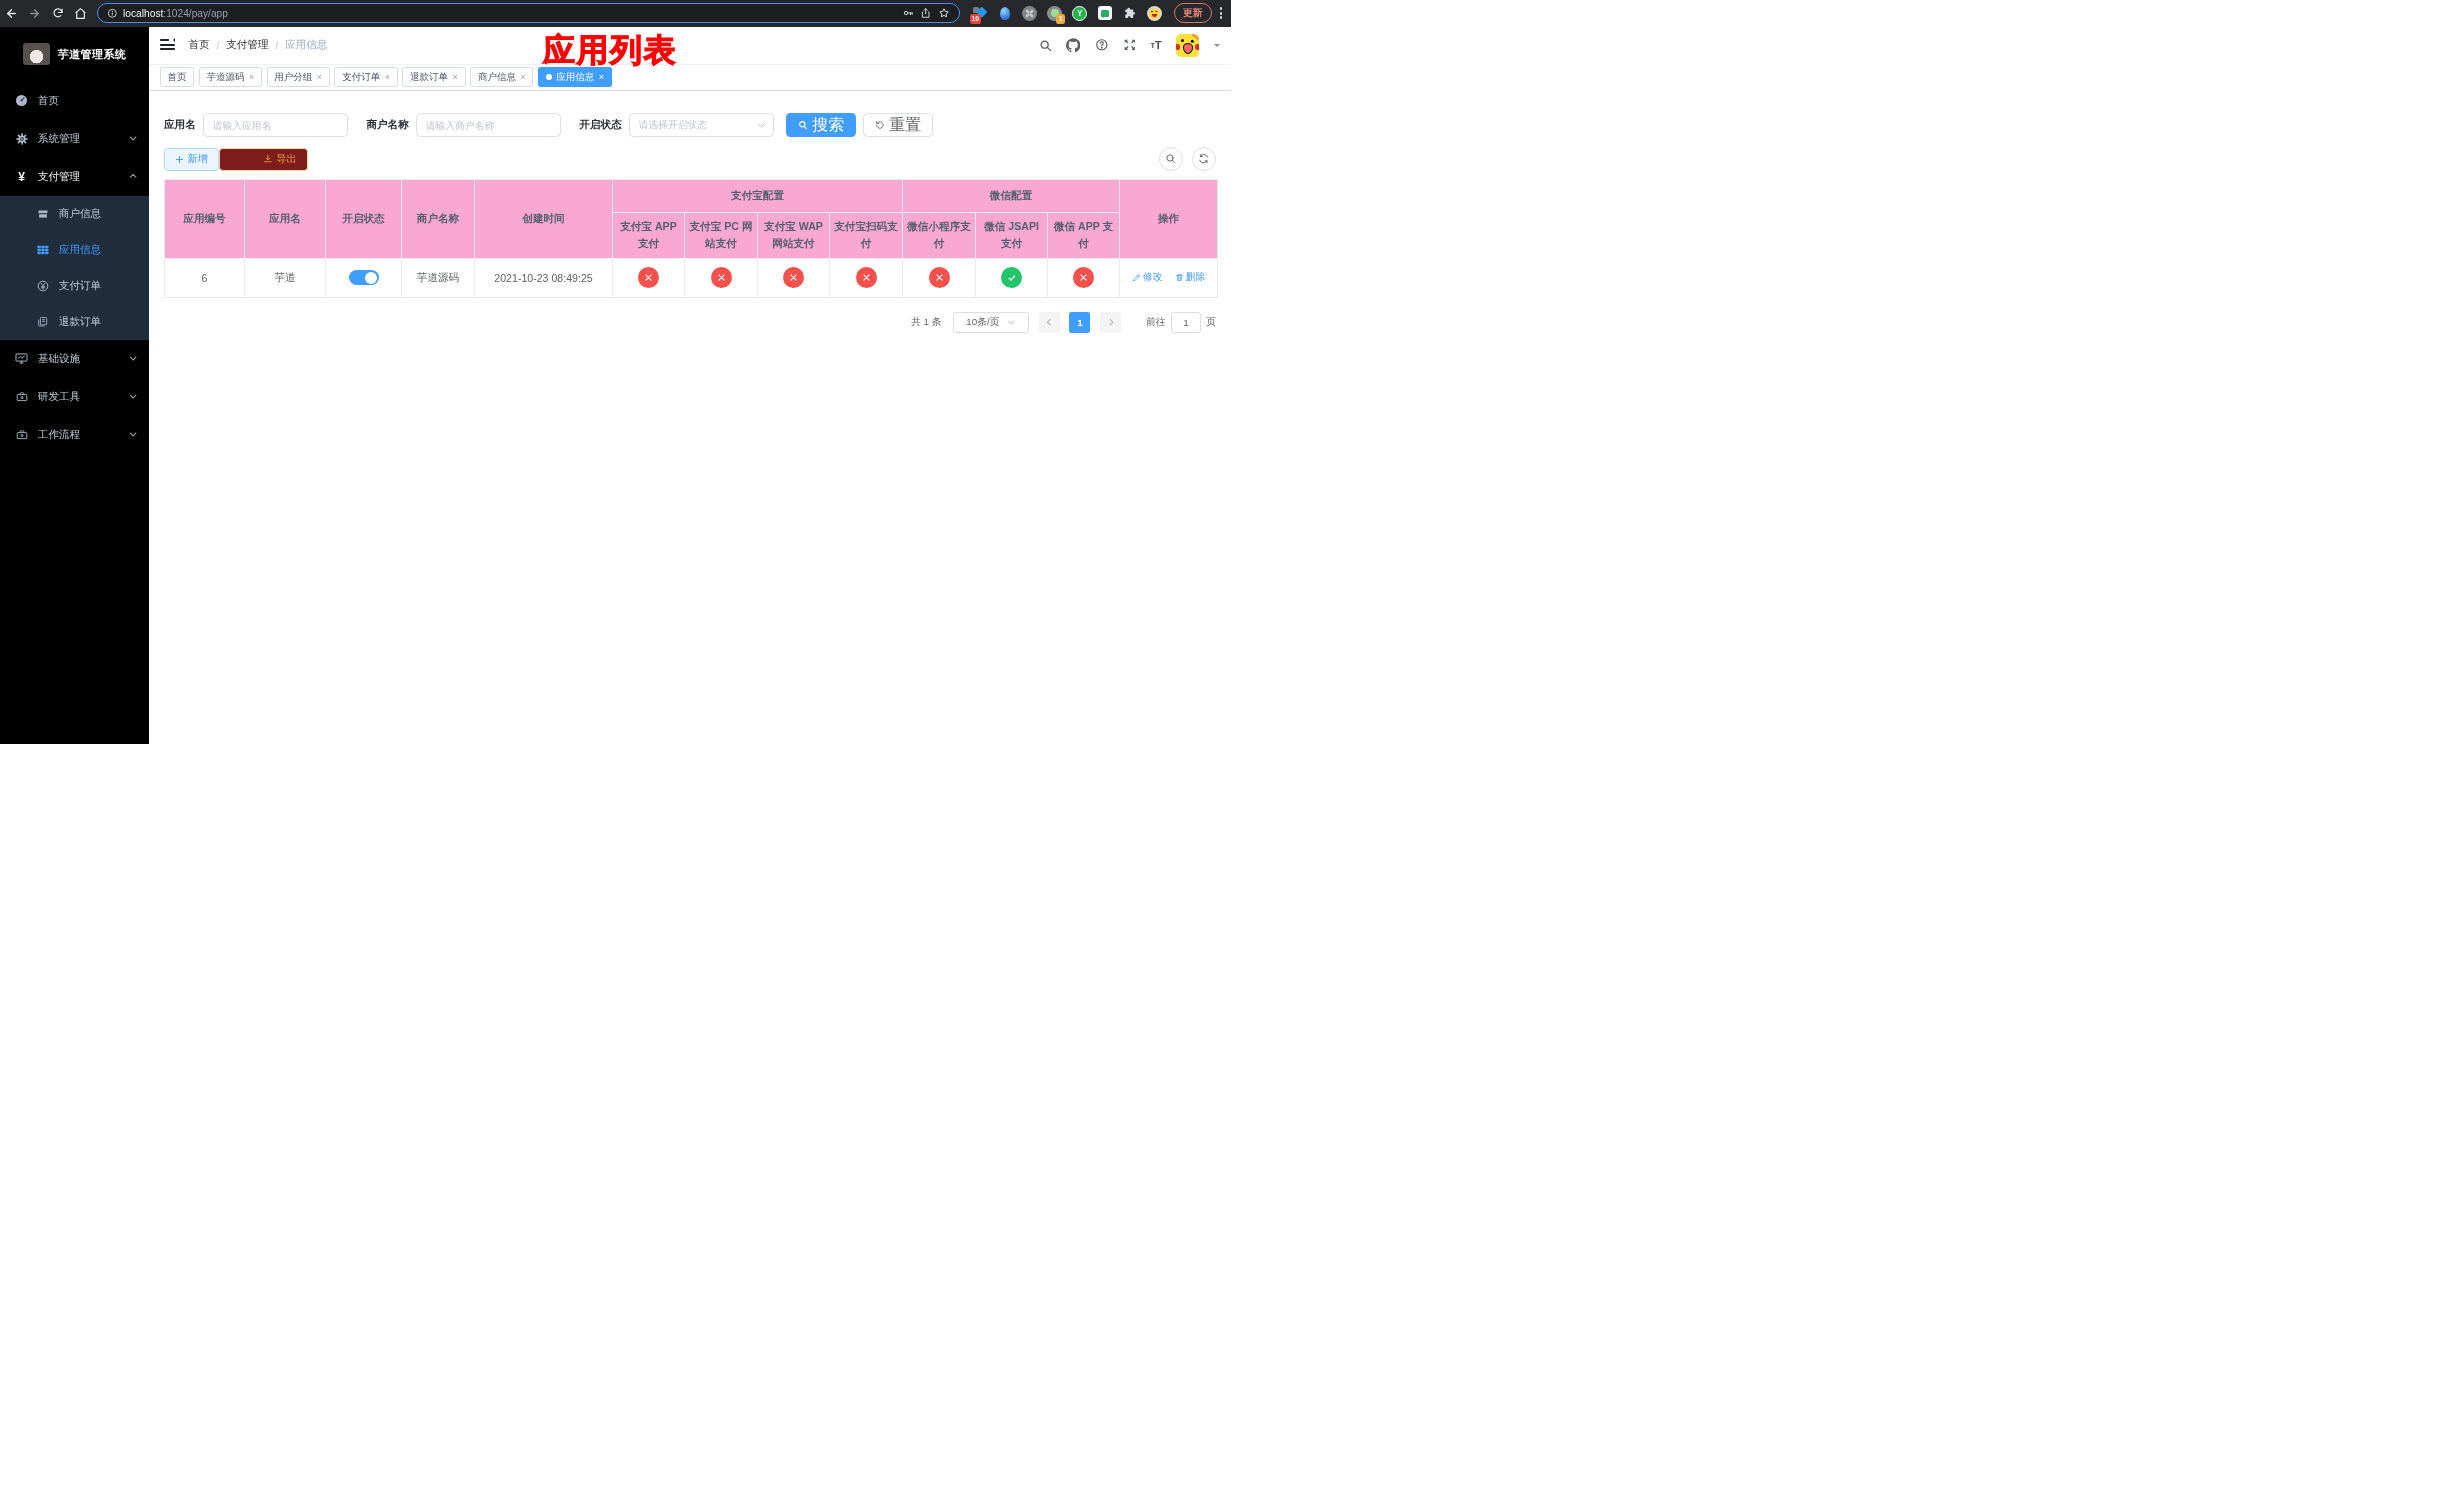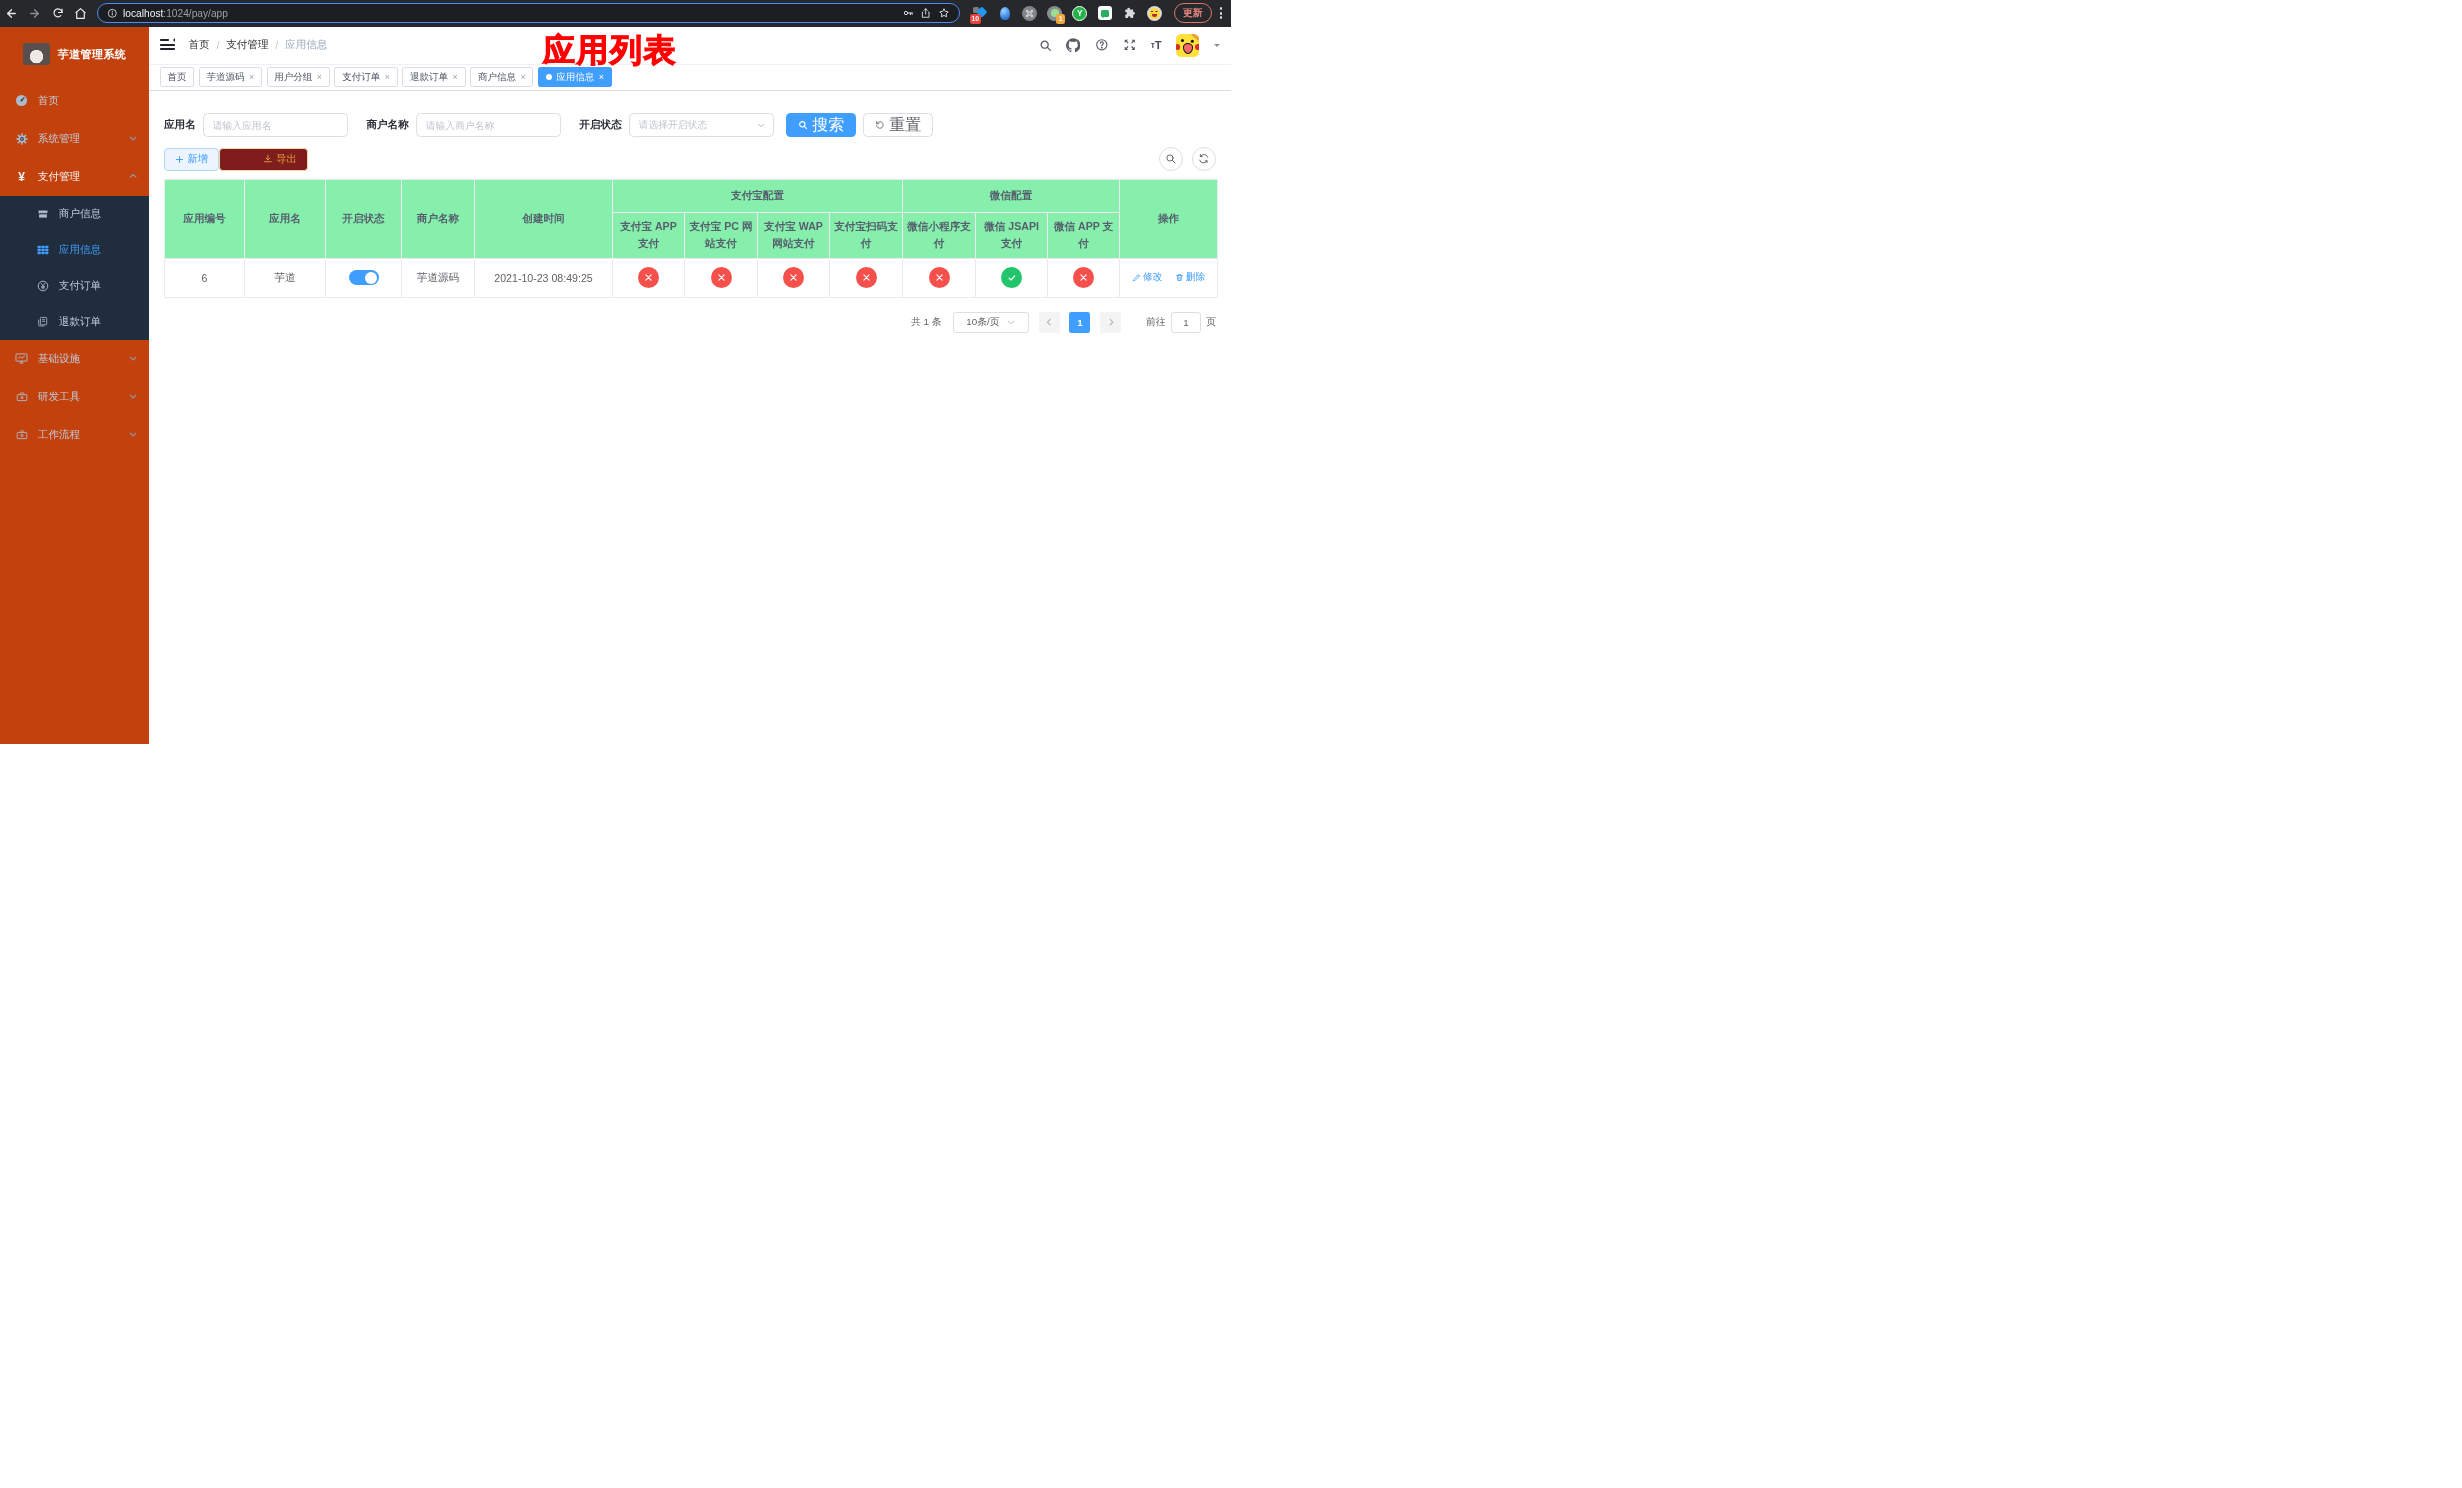--- a/index.html
+++ b/index.html
@@ -42,21 +42,21 @@
   .face-inner:before { content:""; position:absolute; left:2.3px; top:3px; width:1.9px; height:1.9px; border-radius:50%; background:#222; box-shadow:4.5px 0 0 #222; }
   .face-inner:after { content:""; position:absolute; left:3px; bottom:1.5px; width:5.3px; height:3.4px; background:#b23; border-radius:0 0 4.5px 4.5px; }
   .update-btn { margin-left:10.6px; border:1.5px solid #da766c; color:#e2837a; border-radius:10.6px; font-size:9.8px; font-weight:bold; padding:2.3px 8.3px; background:transparent; flex:none; }
   .kebab { width:3px; margin:0 4.5px 0 7.6px; display:flex; flex-direction:column; gap:1.9px; align-items:center; }
   .kebab i { width:2.7px; height:2.7px; border-radius:50%; background:#d6d9dd; }
 
   
   .app { flex:1; display:flex; min-height:0; }
 
   
-  .sidebar { width:149px; background:#c2410c; color:#bfcbd9; flex:none; overflow:hidden; }
+  .sidebar { width:149px; background:#000000; color:#bfcbd9; flex:none; overflow:hidden; }
   .logo-row { height:55px; display:flex; align-items:center; padding-left:23px; gap:8.3px; }
   .logo-img { width:26.5px; height:22px; border-radius:3px; background:radial-gradient(ellipse at 50% 62%, #efe9e4 0 34%, #57504f 36%), #57504f; flex:none; }
   .logo-title { color:#fff; font-size:11px; font-weight:bold; letter-spacing:0.4px; }
   .menu { font-size:10.6px; }
   .menu-item { height:38px; display:flex; align-items:center; padding:0 11.4px 0 15px; gap:9.8px; cursor:pointer; }
   .menu-item .mi-icon { width:13px; display:flex; justify-content:center; color:#aeb9c9; flex:none; }
   .menu-item .chev { margin-left:auto; color:#8f9bac; display:flex; }
   .menu-item.open-parent .mi-label, .menu-item.open-parent .mi-icon { color:#f4f4f5; }
   .submenu { background:#1f2d3d; }
   .submenu .menu-item { height:36px; padding-left:36px; }
@@ -115,21 +115,21 @@
   .toolbar { display:flex; align-items:center; margin-top:10px; gap:0; }
   .btn-plain { height:23px; border-radius:3.8px; font-size:10.2px; display:inline-flex; align-items:center; gap:3.8px; padding:0 9.8px; cursor:pointer; }
   .btn-add { background:#ecf5ff; border:0.8px solid #b1d6fc; color:#409eff; }
   .btn-export { background:#7f1d1d; border:0.8px solid #f3d8a9; color:#e6a23c;padding-left:43px; }
   .toolbar-right { margin-left:auto; display:flex; gap:9px; }
   .circle-btn { width:24px; height:24px; border-radius:50%; border:0.8px solid #dcdfe6; background:#fff; color:#5f6368; display:flex; align-items:center; justify-content:center; cursor:pointer; }
 
   
   table.grid { width:100%; margin-top:7.6px; border-collapse:collapse; table-layout:fixed; }
   .grid th, .grid td { border:0.8px solid #e9ebf0; text-align:center; }
-  .grid th { background:#86efac; color:#565f6e; font-size:10.6px; font-weight:bold; padding:4.5px 3px; }
+  .grid th { background:#f9a8d4; color:#565f6e; font-size:10.6px; font-weight:bold; padding:4.5px 3px; }
   .grid tr.group-row th { height:33px; }
   .grid tr.sub-row th { height:46px; line-height:1.65; font-weight:bold; }
   .grid td { height:39px; font-size:10.6px; color:#606266; background:#fff; }
   .switch { width:30px; height:15px; border-radius:7.6px; background:#c0ccda; position:relative; display:inline-block; vertical-align:middle; cursor:pointer; }
   .switch.on { background:#409eff; }
   .switch .knob { position:absolute; top:1.5px; width:12px; height:12px; border-radius:50%; background:#fff; left:1.5px; }
   .switch.on .knob { left:auto; right:1.5px; }
   .status { width:21px; height:21px; border-radius:50%; display:inline-flex; align-items:center; justify-content:center; color:#fff; }
   .status.fail { background:#f5504b; }
   .status.success { background:#23c56c; }

